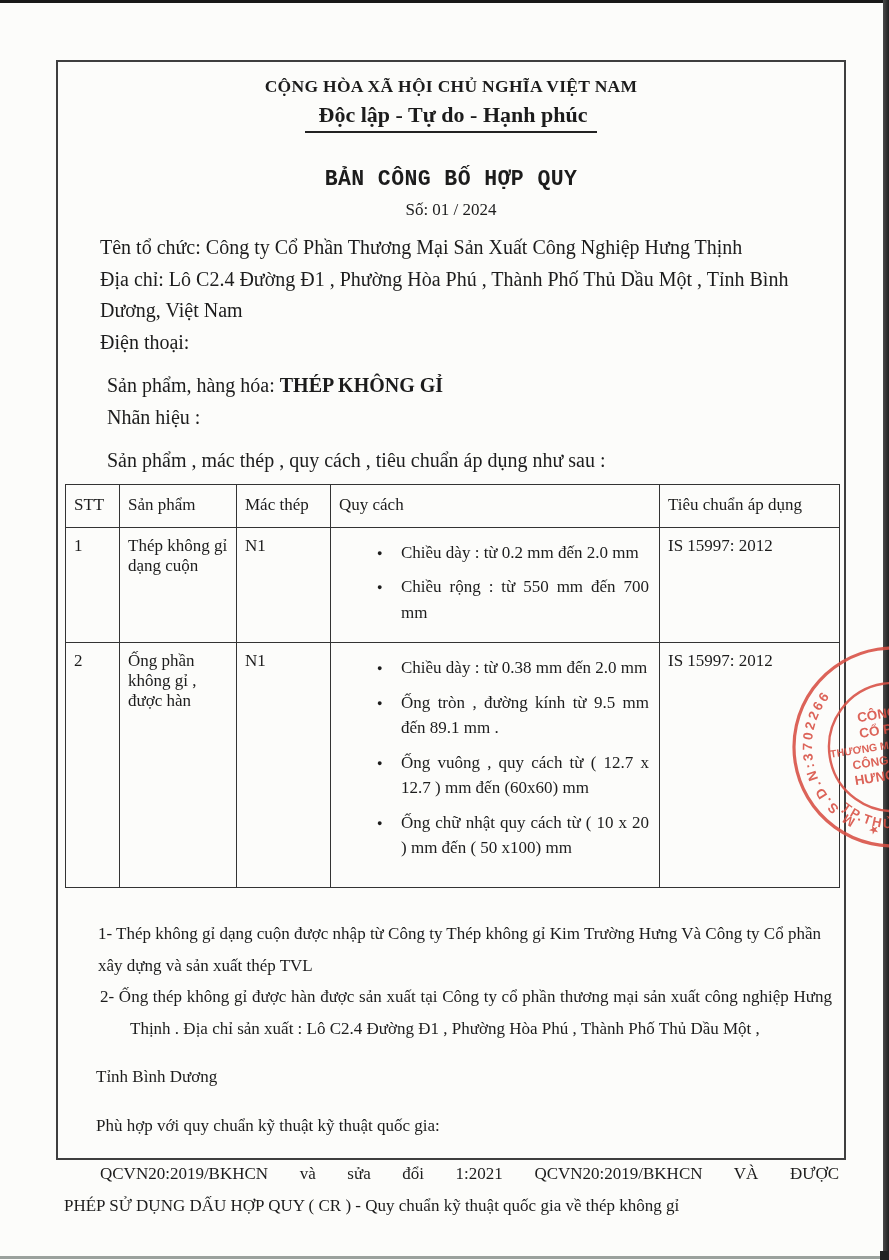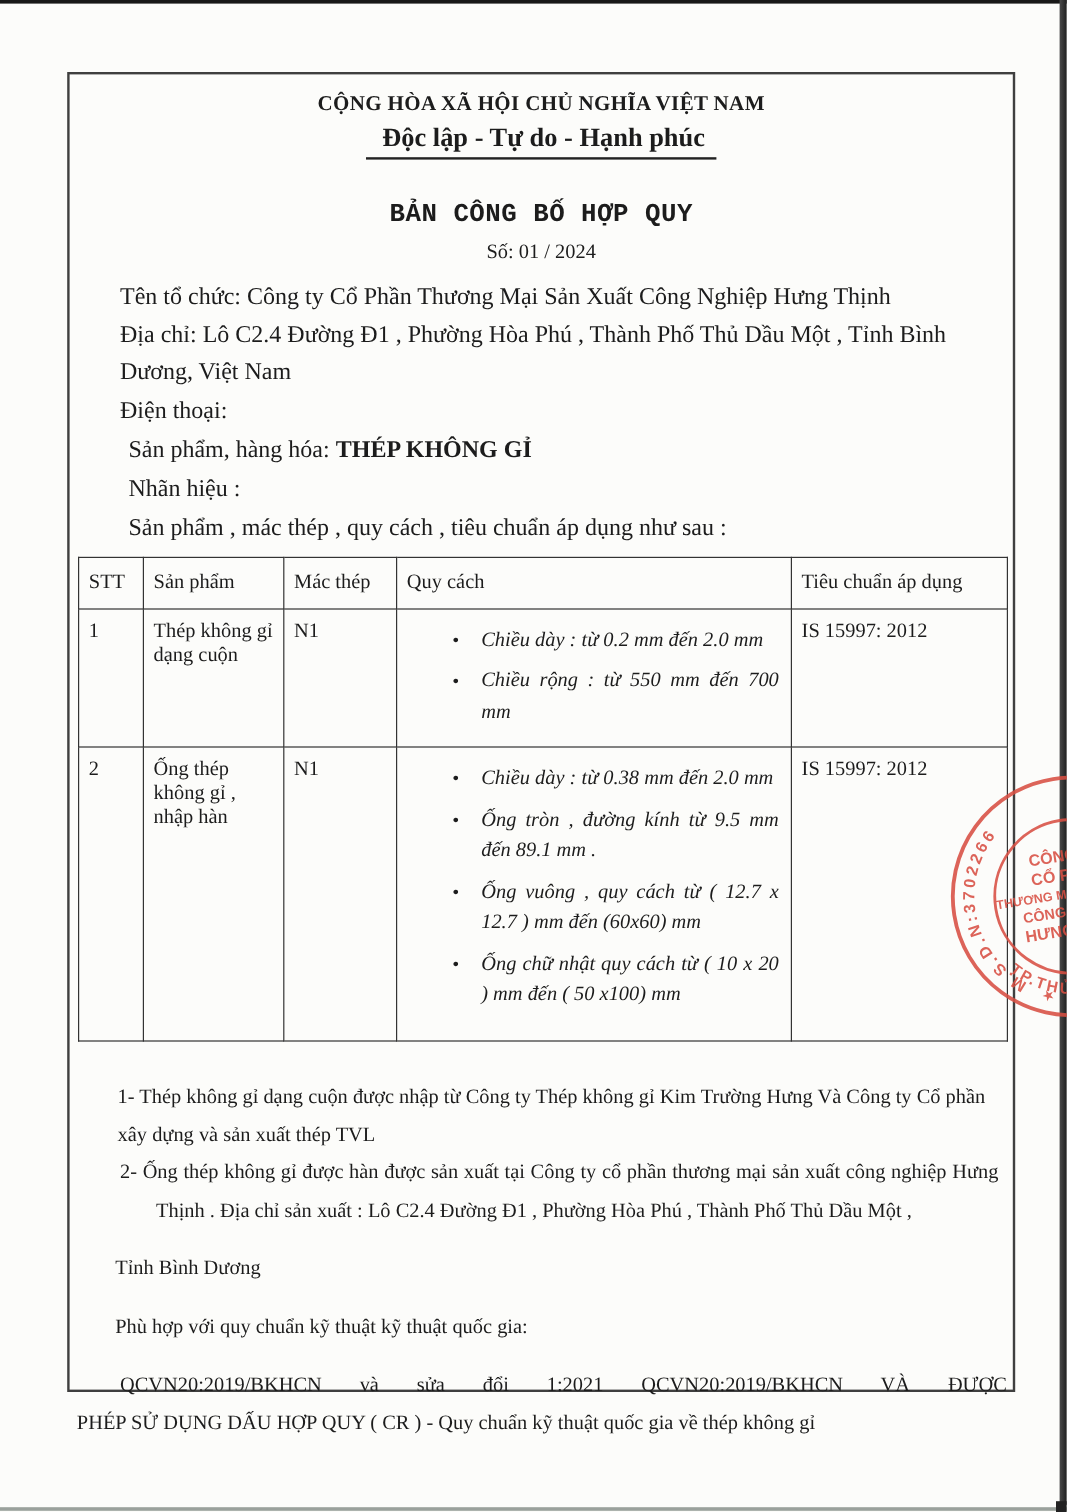--- a/index.html
+++ b/index.html
@@ -30,21 +30,21 @@
   .nat-header { text-align:center; margin-top:14px; font-weight:bold; font-size:17.5px; letter-spacing:.3px; }
   .motto-wrap { text-align:center; margin-top:5px; }
   .motto { display:inline-block; font-weight:bold; font-size:22px;
            border-bottom:2px solid #222; padding:0 10px 3px 14px; }
   .doc-title { text-align:center; margin-top:34px; font-weight:bold; font-size:21.5px; letter-spacing:.4px;font-family:Liberation Mono, monospace; }
   .doc-number { text-align:center; margin-top:9px; font-size:17px; }
 
   .info { margin-top:12px; font-size:20px; line-height:31.5px; }
   .info p { margin:0 14px 0 42px; }
   .info p.indent { margin-left:49px; }
-  .info .gap { margin-top:2px; }
+  .info .gap { margin-top:12px; }
   .bold { font-weight:bold; }
 
   
   table.spec {
     border-collapse:collapse; table-layout:fixed;
     margin:7px 0 0 7px; width:774px;
     font-size:17px;
   }
   table.spec th, table.spec td {
     border:1.8px solid #333;
@@ -58,21 +58,21 @@
   td.c-mt { text-align:center; }
   td.c-sp { text-align:justify; padding-left:11px; padding-right:11px; }
   td.c-qc { padding-left:0; padding-right:10px; }
   td.c-tc { padding-left:11px; white-space:nowrap; }
   tr.r1 td { height:96px; }
   tr.r2 td { height:228px; }
 
   ul.qlist { list-style:none; margin:4px 0 0 0; padding:0 2px 0 62px; }
   ul.qlist li {
     position:relative; margin-bottom:9px;
-    text-align:justify; line-height:25.5px;font-style:italic;
+    text-align:justify; line-height:25.5px;
   }
   ul.qlist li::before {
     content:"●"; position:absolute; left:-24px; top:1px;
     font-size:9px; color:#1c1c1c;
   }
 
   
   .notes { font-size:17px; line-height:31.5px; }
   .note-1 { margin:30px 12px 0 40px; }
   .note-2 { margin:0 12px 0 42px; padding-left:30px; text-indent:-30px; text-align:justify; }
@@ -141,21 +141,21 @@
         <td class="c-qc">
           <ul class="qlist">
             <li>Chiều dày : từ 0.2 mm đến 2.0 mm</li>
             <li>Chiều rộng : từ 550 mm đến 700 mm</li>
           </ul>
         </td>
         <td class="c-tc">IS 15997: 2012</td>
       </tr>
       <tr class="r2">
         <td class="c-stt">2</td>
-        <td class="c-sp">Ống thép không gỉ , nhập hàn</td>
+        <td class="c-sp">Ống phần không gỉ , được hàn</td>
         <td class="c-mt">N1</td>
         <td class="c-qc">
           <ul class="qlist">
             <li>Chiều dày : từ 0.38 mm đến 2.0 mm</li>
             <li>Ống tròn , đường kính từ 9.5 mm đến 89.1 mm .</li>
             <li>Ống vuông , quy cách từ ( 12.7 x 12.7 ) mm đến (60x60) mm</li>
             <li>Ống chữ nhật quy cách từ ( 10 x 20 ) mm đến ( 50 x100) mm</li>
           </ul>
         </td>
         <td class="c-tc">IS 15997: 2012</td>

